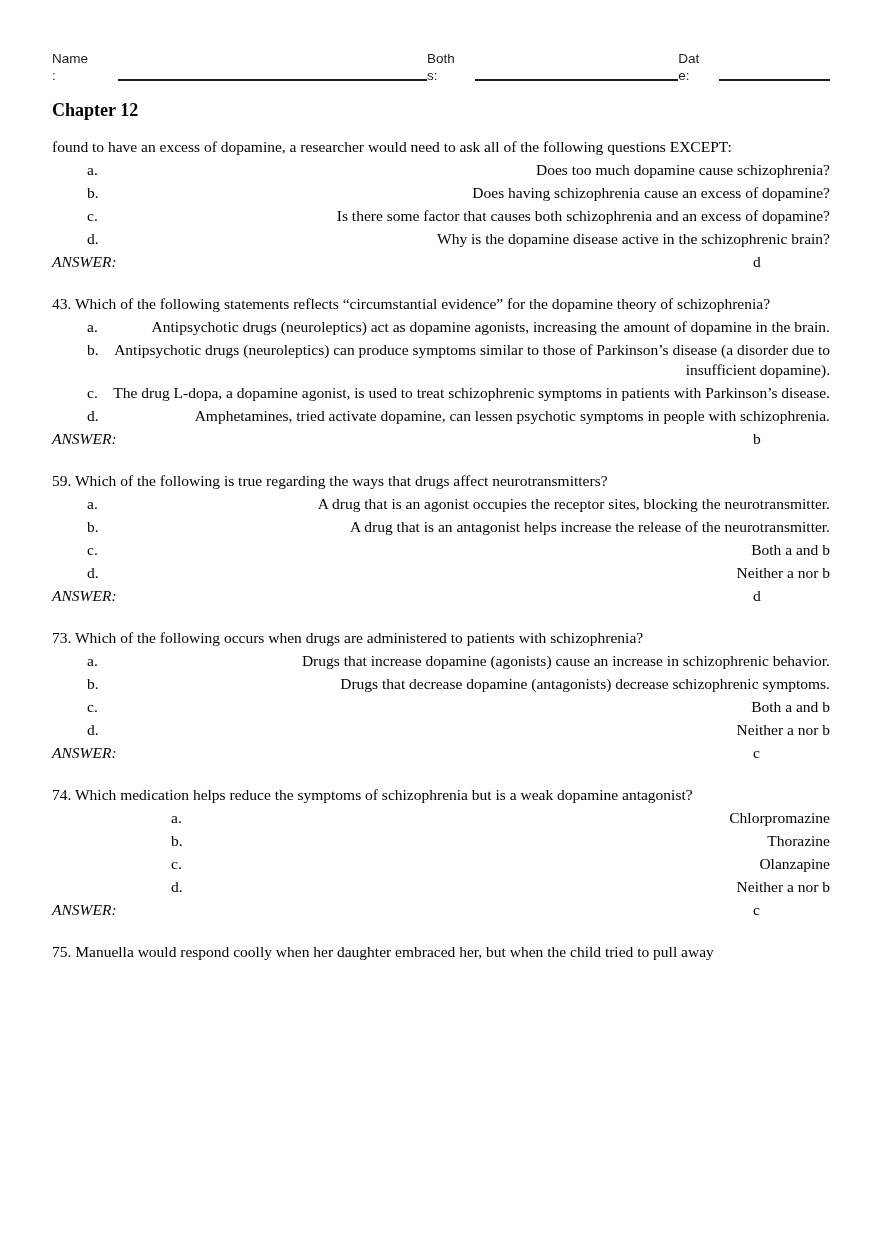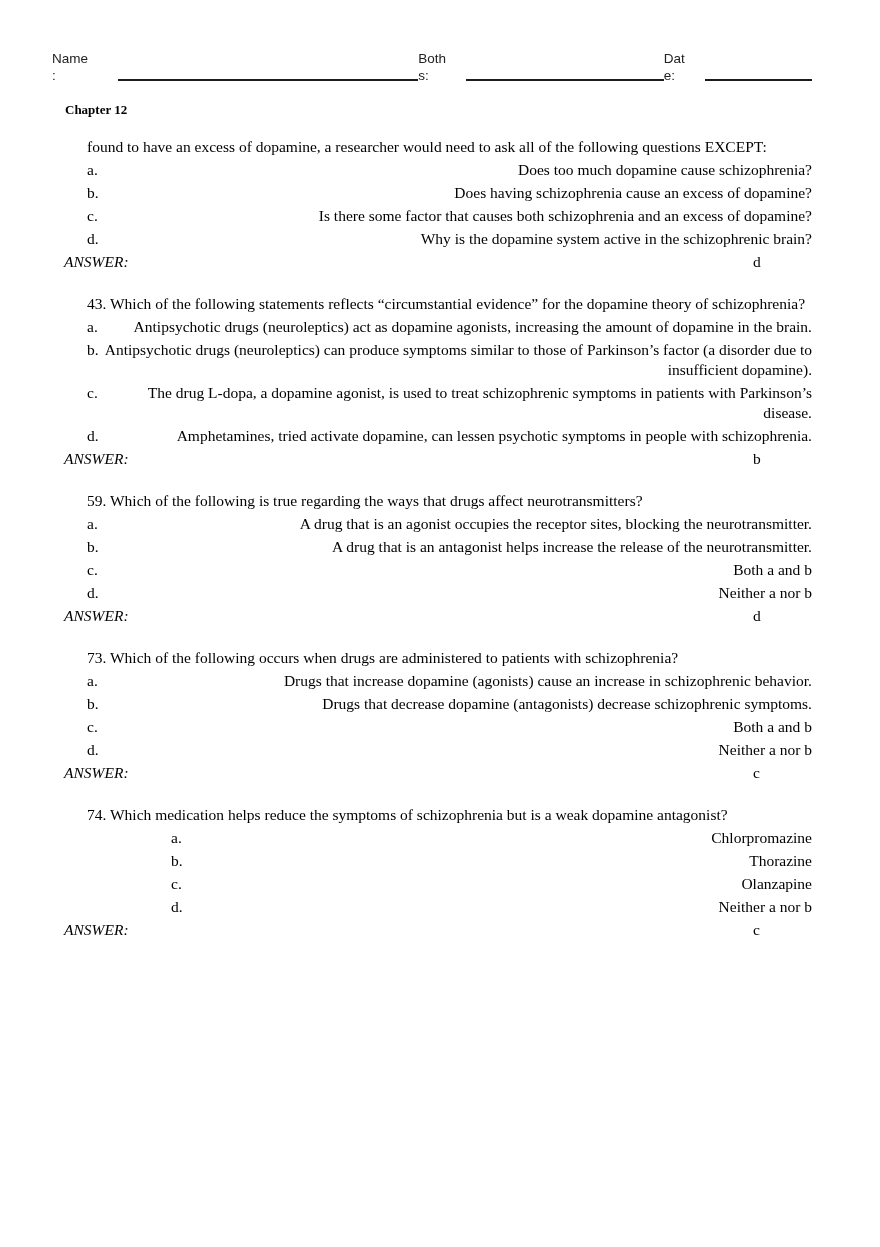--- a/index.html
+++ b/index.html
@@ -1,52 +1,52 @@
 <!DOCTYPE html>
 <html><head>
 <meta charset="utf-8">
 <style>
   * { margin: 0; padding: 0; box-sizing: border-box; }
   html, body { background: #ffffff; }
   body { width: 880px; height: 1247px; overflow: hidden; }
   .page {
     width: 880px; height: 1247px; background: #ffffff;
-    padding: 50px 68px 0 52px;
+    padding: 50px 50px 0 52px;
     font-family: "Liberation Serif", serif;
     color: #000000; font-size: 15.5px; line-height: 20px;
   }
   
   .header {
     display: flex; align-items: flex-end;
     font-family: "Liberation Sans", "DejaVu Sans", sans-serif;
     font-size: 13.5px; line-height: 17px; color: #222222;
   }
   .hgroup { display: flex; align-items: flex-end; }
   .g1 { width: 48.2%; }
   .g2 { width: 32.3%; }
   .g3 { width: 19.5%; }
   .hlabel span { display: block; }
   .hline { flex: 1; border-bottom: 2px solid #1c1c1c; height: 2px; margin-bottom: 3px; }
   .g1 .hline { margin-left: 30px; }
   .g2 .hline { margin-left: 20px; }
   .g3 .hline { margin-left: 20px; }
   
-  .title { font-size: 13px; line-height: 22px; font-weight: bold; margin: 15px 0 16px 13px; }
+  .title { font-size: 18px; line-height: 22px; font-weight: bold; margin: 15px 0 16px 0; }
   
   .question { margin-bottom: 22px; }
   .question:last-child { margin-bottom: 0; }
-  .stem { margin-bottom: 3px; margin-left: 35px; }
+  .stem { margin-bottom: 3px; }
   .option { display: flex; padding-left: 35px; margin-bottom: 3px; }
   .letter { flex: 0 0 22px; }
   .otext { flex: 1; text-align: right; }
   .question.tight .letter { flex: 0 0 15px; }
   .question.wide .option { padding-left: 119px; }
   .question.wide .letter { flex: 0 0 71px; }
   .answer-row { position: relative; margin-top: 3px; }
-  .alabel { font-style: italic; margin-left: 12px; }
+  .alabel { font-style: italic; }
   .aletter { position: absolute; left: 701px; top: 0; }
 </style>
 </head>
 <body>
 
 <div class="page">
 
   <div class="header">
     <div class="hgroup g1">
       <div class="hlabel">
@@ -83,33 +83,33 @@
         <div class="option">
           <span class="letter">b.</span>
           <span class="otext">Does having schizophrenia cause an excess of dopamine?</span>
         </div>
         <div class="option">
           <span class="letter">c.</span>
           <span class="otext">Is there some factor that causes both schizophrenia and an excess of dopamine?</span>
         </div>
         <div class="option">
           <span class="letter">d.</span>
-          <span class="otext">Why is the dopamine system active in the schizophrenic brain?</span>
+          <span class="otext">Why is the dopamine disease active in the schizophrenic brain?</span>
         </div>
         <div class="answer-row"><span class="alabel">ANSWER:</span><span class="aletter">d</span></div>
       </section>
       <section class="question tight">
         <p class="stem">43. Which of the following statements reflects “circumstantial evidence” for the dopamine theory of schizophrenia?</p>
         <div class="option">
           <span class="letter">a.</span>
           <span class="otext">Antipsychotic drugs (neuroleptics) act as dopamine agonists, increasing the amount of dopamine in the brain.</span>
         </div>
         <div class="option">
           <span class="letter">b.</span>
-          <span class="otext">Antipsychotic drugs (neuroleptics) can produce symptoms similar to those of Parkinson’s factor (a disorder due to insufficient dopamine).</span>
+          <span class="otext">Antipsychotic drugs (neuroleptics) can produce symptoms similar to those of Parkinson’s disease (a disorder due to insufficient dopamine).</span>
         </div>
         <div class="option">
           <span class="letter">c.</span>
           <span class="otext">The drug L-dopa, a dopamine agonist, is used to treat schizophrenic symptoms in patients with Parkinson’s disease.</span>
         </div>
         <div class="option">
           <span class="letter">d.</span>
           <span class="otext">Amphetamines, tried activate dopamine, can lessen psychotic symptoms in people with schizophrenia.</span>
         </div>
         <div class="answer-row"><span class="alabel">ANSWER:</span><span class="aletter">b</span></div>
@@ -167,15 +167,18 @@
         <div class="option">
           <span class="letter">c.</span>
           <span class="otext">Olanzapine</span>
         </div>
         <div class="option">
           <span class="letter">d.</span>
           <span class="otext">Neither a nor b</span>
         </div>
         <div class="answer-row"><span class="alabel">ANSWER:</span><span class="aletter">c</span></div>
       </section>
+      <section class="question normal">
+        <p class="stem">75. Manuella would respond coolly when her daughter embraced her, but when the child tried to pull away</p>
+      </section>
     </div>
 
 </div>
 
 </body></html>

